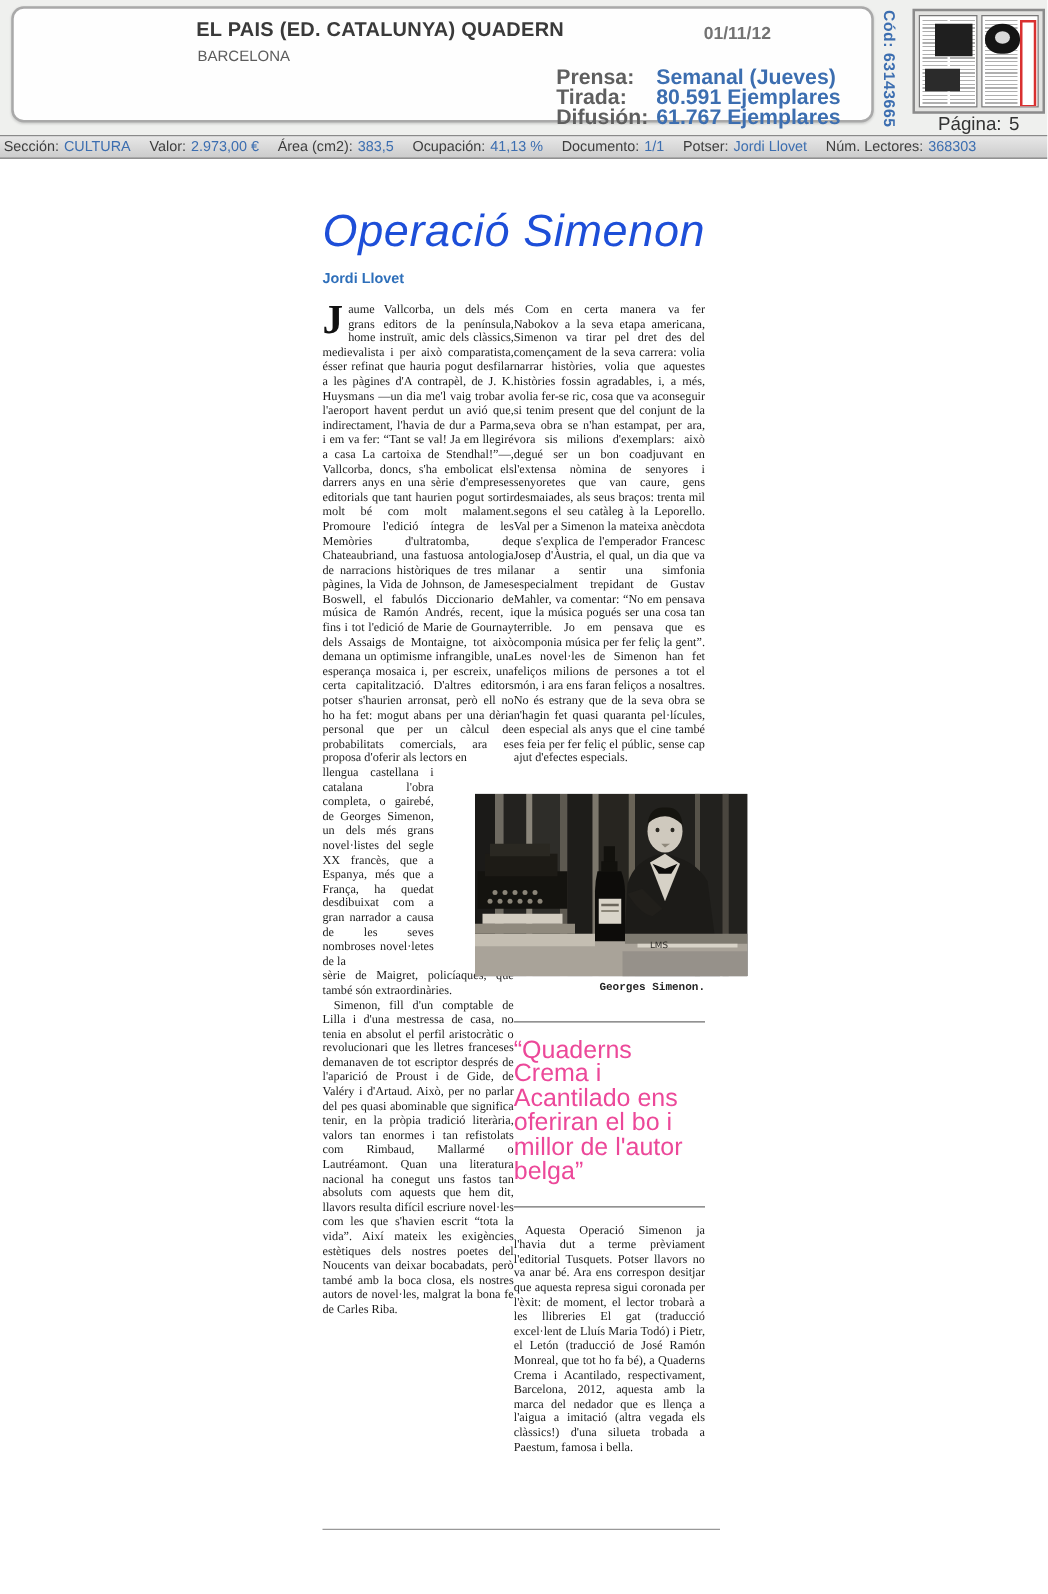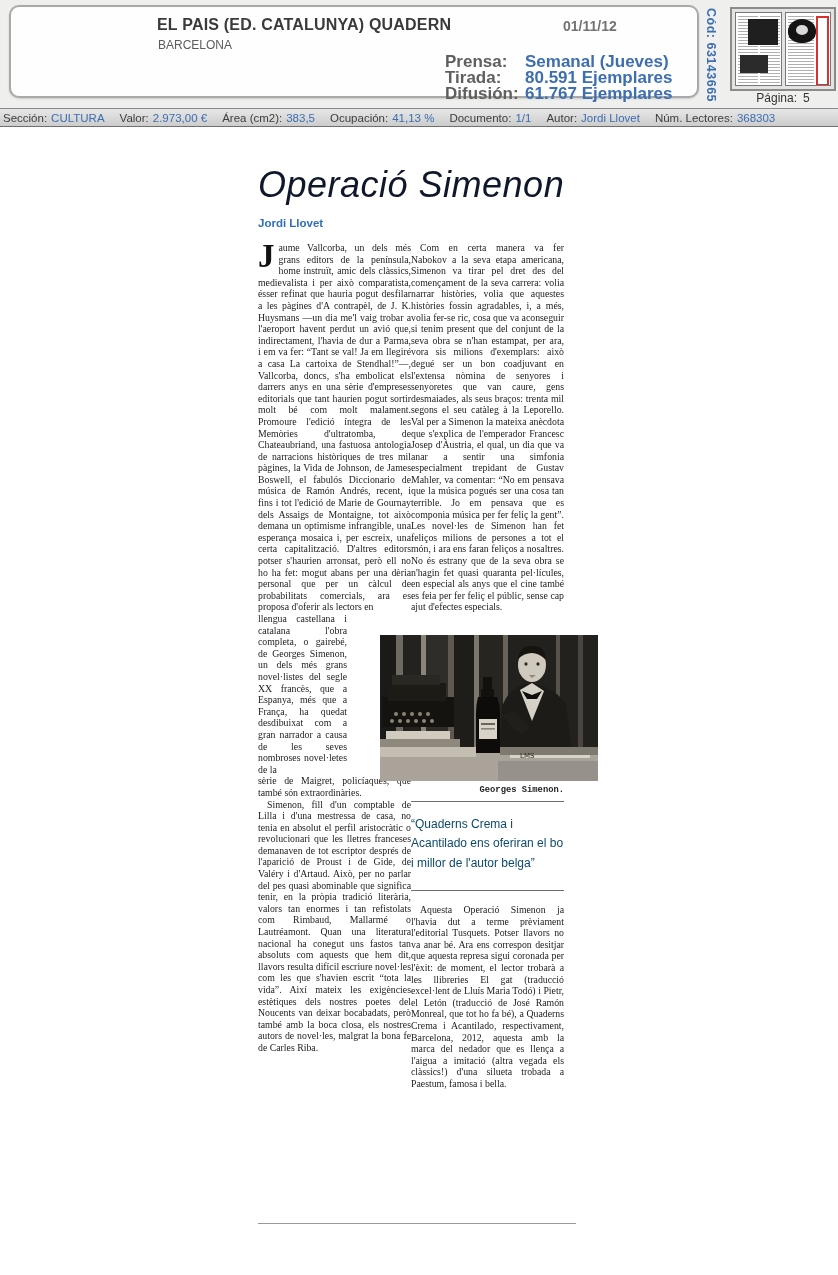--- a/index.html
+++ b/index.html
@@ -41,42 +41,42 @@
   .thumb-page { flex:1; position:relative; background:#ffffff; border:1px solid #777; overflow:hidden; }
   .t-lines { position:absolute; background-image:repeating-linear-gradient(#9b9b9b 0px, #9b9b9b 1px, transparent 1px, transparent 3px); opacity:.8; }
   .tp1-l1 { left:2px; top:3px;  width:20px; height:70px; }
   .tp1-l2 { left:24px; top:3px; width:20px; height:70px; }
   .tp1-img1 { position:absolute; left:12px; top:6px;  width:30px; height:26px; background:#1f1f1f; }
   .tp1-img2 { position:absolute; left:4px;  top:42px; width:28px; height:18px; background:#2b2b2b; }
   .tp2-l1 { left:2px; top:3px;  width:26px; height:70px; }
   .tp2-img1 { position:absolute; left:2px; top:6px; width:28px; height:24px; background:#141414; border-radius:50% 50% 45% 45%; }
   .tp2-img1:after { content:""; position:absolute; left:8px; top:6px; width:12px; height:10px; background:#d9d9d9; border-radius:50%; }
   .thumb-highlight { position:absolute; right:1px; top:3px; width:13px; height:70px; background:#ffffff; border:2px solid #d93030; }
-  .pagina { position:absolute; left:730px; top:91px; width:106px; text-align:center; font-size:12px; color:#333; }
+  .pagina { position:absolute; left:730px; top:91px; width:106px; text-align:center; font-size:15px; color:#333; }
   .pagina .pnum { margin-left:6px; }
 
   
   .metabar {
     position:absolute; left:0; top:108px; width:838px; height:19px;
     background:linear-gradient(#e7e7e7, #cccccc);
     border-top:1px solid #8a8a8a; border-bottom:1px solid #6f6f6f;
     display:flex; align-items:center; gap:15px; padding:0 3px;
     font-size:11.5px; white-space:nowrap; overflow:hidden;
   }
   .metabar .mlabel { color:#3d3d3d; }
   .metabar .mvalue { color:#3c6eb0; margin-left:4px; }
   .m-item { display:flex; }
 
   
   .scan { position:absolute; left:0; top:128px; width:838px; height:1147px; background:#ffffff; }
   .article { position:relative; margin-left:258px; width:318px; padding-top:32px; }
 
   .kicker { color:#2e6fba; font-size:12.5px; font-weight:bold; letter-spacing:.4px; }
   .headline {
-    font-style:italic; font-weight:300; font-size:36px; color:#0f172a;
+    font-style:italic; font-weight:300; font-size:36px; color:#1d4ed8;
     letter-spacing:.5px; margin-top:5px; line-height:40px;
   }
   .byline { color:#2e6fba; font-size:11.5px; font-weight:bold; margin-top:12px; margin-bottom:13px; }
 
   .cols {
     display:flex; gap:0; min-height:982px;
     border-bottom:1px solid #999; padding-bottom:8px;
     font-family:"Liberation Serif", serif; font-size:9.8px; line-height:11.6px;
     color:#1b1b1b; text-align:justify;
   }
@@ -89,24 +89,24 @@
   }
   .narrow { width:89px; }
 
   .photo-wrap { width:218px; margin-left:-71px; margin-top:22px;padding-left:40px; }
   .photo-wrap svg { display:block; }
   .photo-caption {
     font-family:Liberation Mono, monospace; font-size:8.8px; font-weight:bold;
     color:#222; margin-left:-71px; margin-top:4px; text-align:right;
   }
   .pull-quote {
-    margin-top:4px; margin-bottom:13px; padding:13px 0 17px;
+    margin-top:20px; margin-bottom:13px; padding:13px 0 17px;
     border-top:1.5px solid #6f6f6f; border-bottom:1.5px solid #6f6f6f;
     font-family:"Liberation Sans", sans-serif; font-weight:300;
-    font-size:12px; line-height:19.5px; color:#0c4a6e; text-align:left;
+    font-size:20px; line-height:19.5px; color:#ec4899; text-align:left;
   }
 </style>
 </head>
 <body>
 
 <div class="top-band">
 
   <div class="header-card">
     <div class="pub-title">EL PAIS (ED. CATALUNYA) QUADERN</div>
     <div class="pub-city">BARCELONA</div>
@@ -162,21 +162,21 @@
     </span>
   <span class="m-item">
       <span class="mlabel">Ocupación:</span>
       <span class="mvalue">41,13 %</span>
     </span>
   <span class="m-item">
       <span class="mlabel">Documento:</span>
       <span class="mvalue">1/1</span>
     </span>
   <span class="m-item">
-      <span class="mlabel">Autor:</span>
+      <span class="mlabel">Potser:</span>
       <span class="mvalue">Jordi Llovet</span>
     </span>
   <span class="m-item">
       <span class="mlabel">Núm. Lectores:</span>
       <span class="mvalue">368303</span>
     </span>
 </div>
 
 <div class="scan">
   <div class="article">

